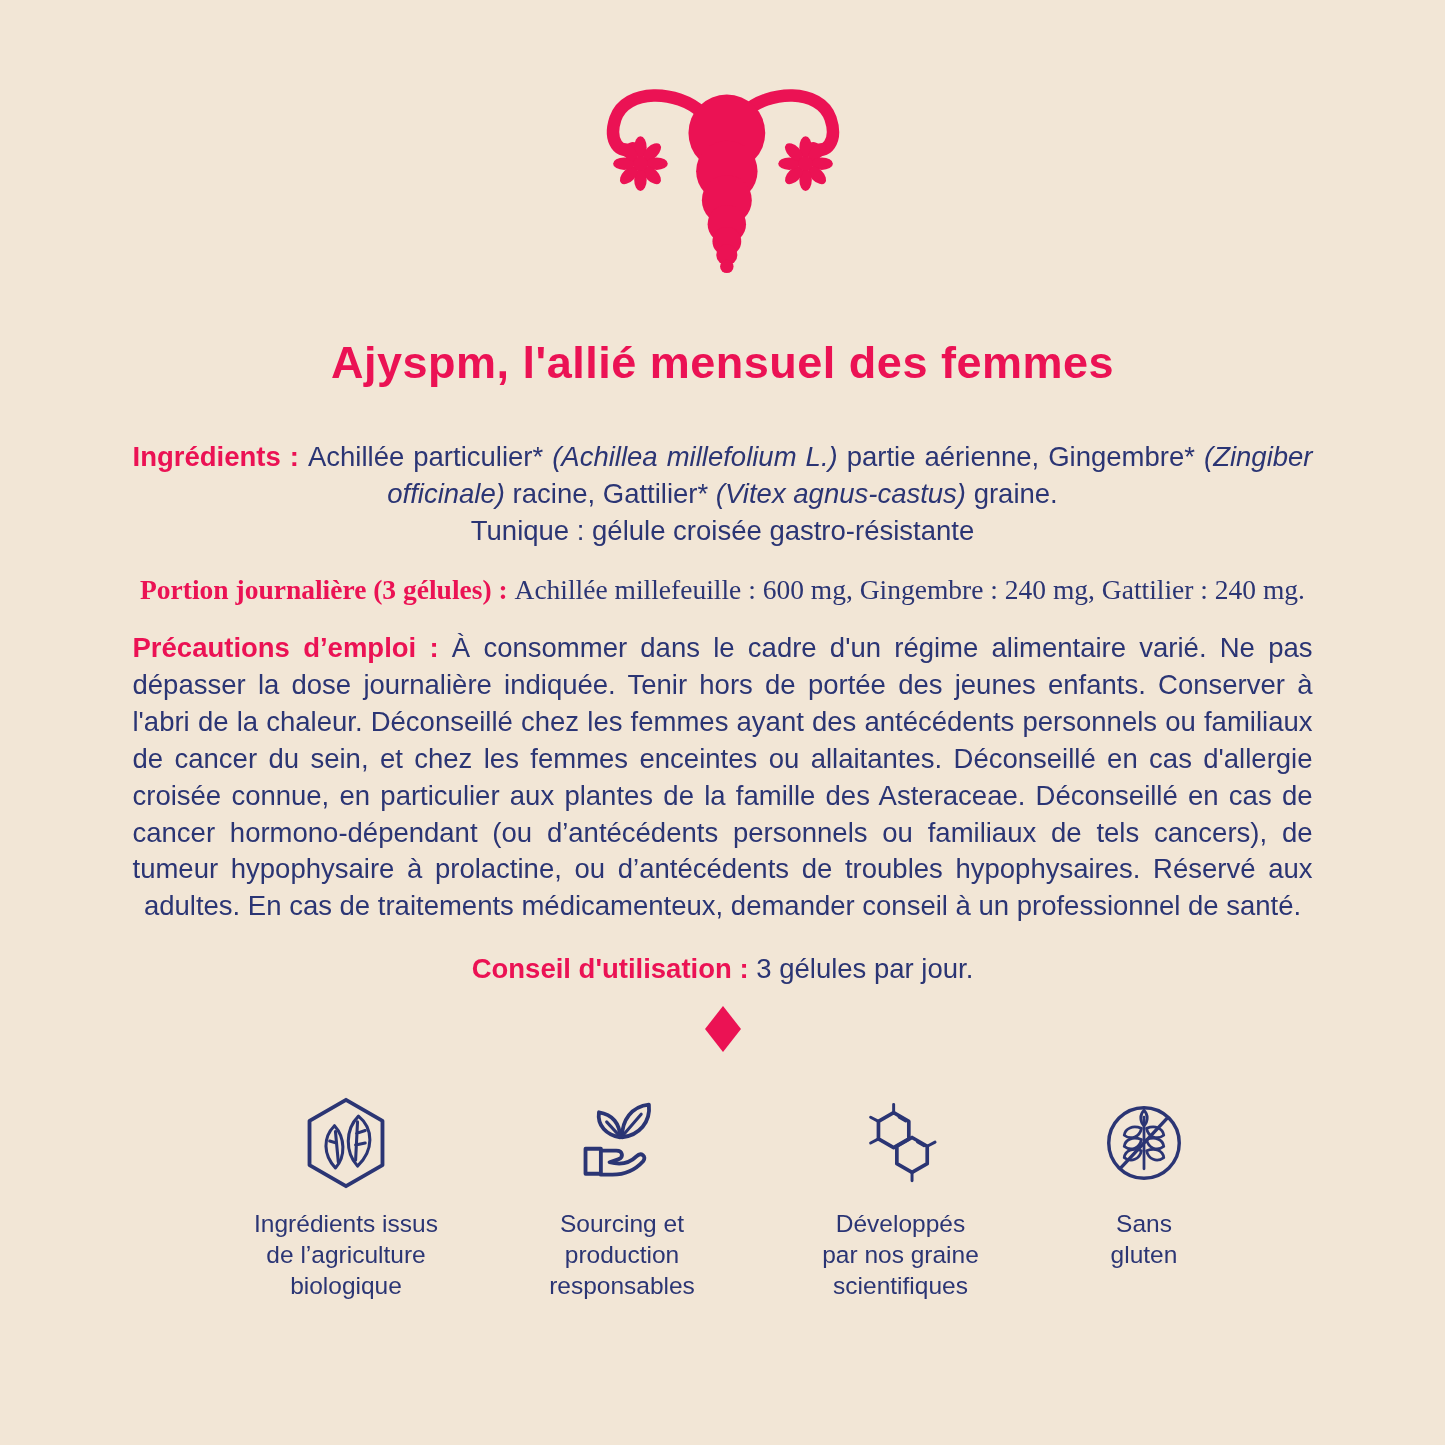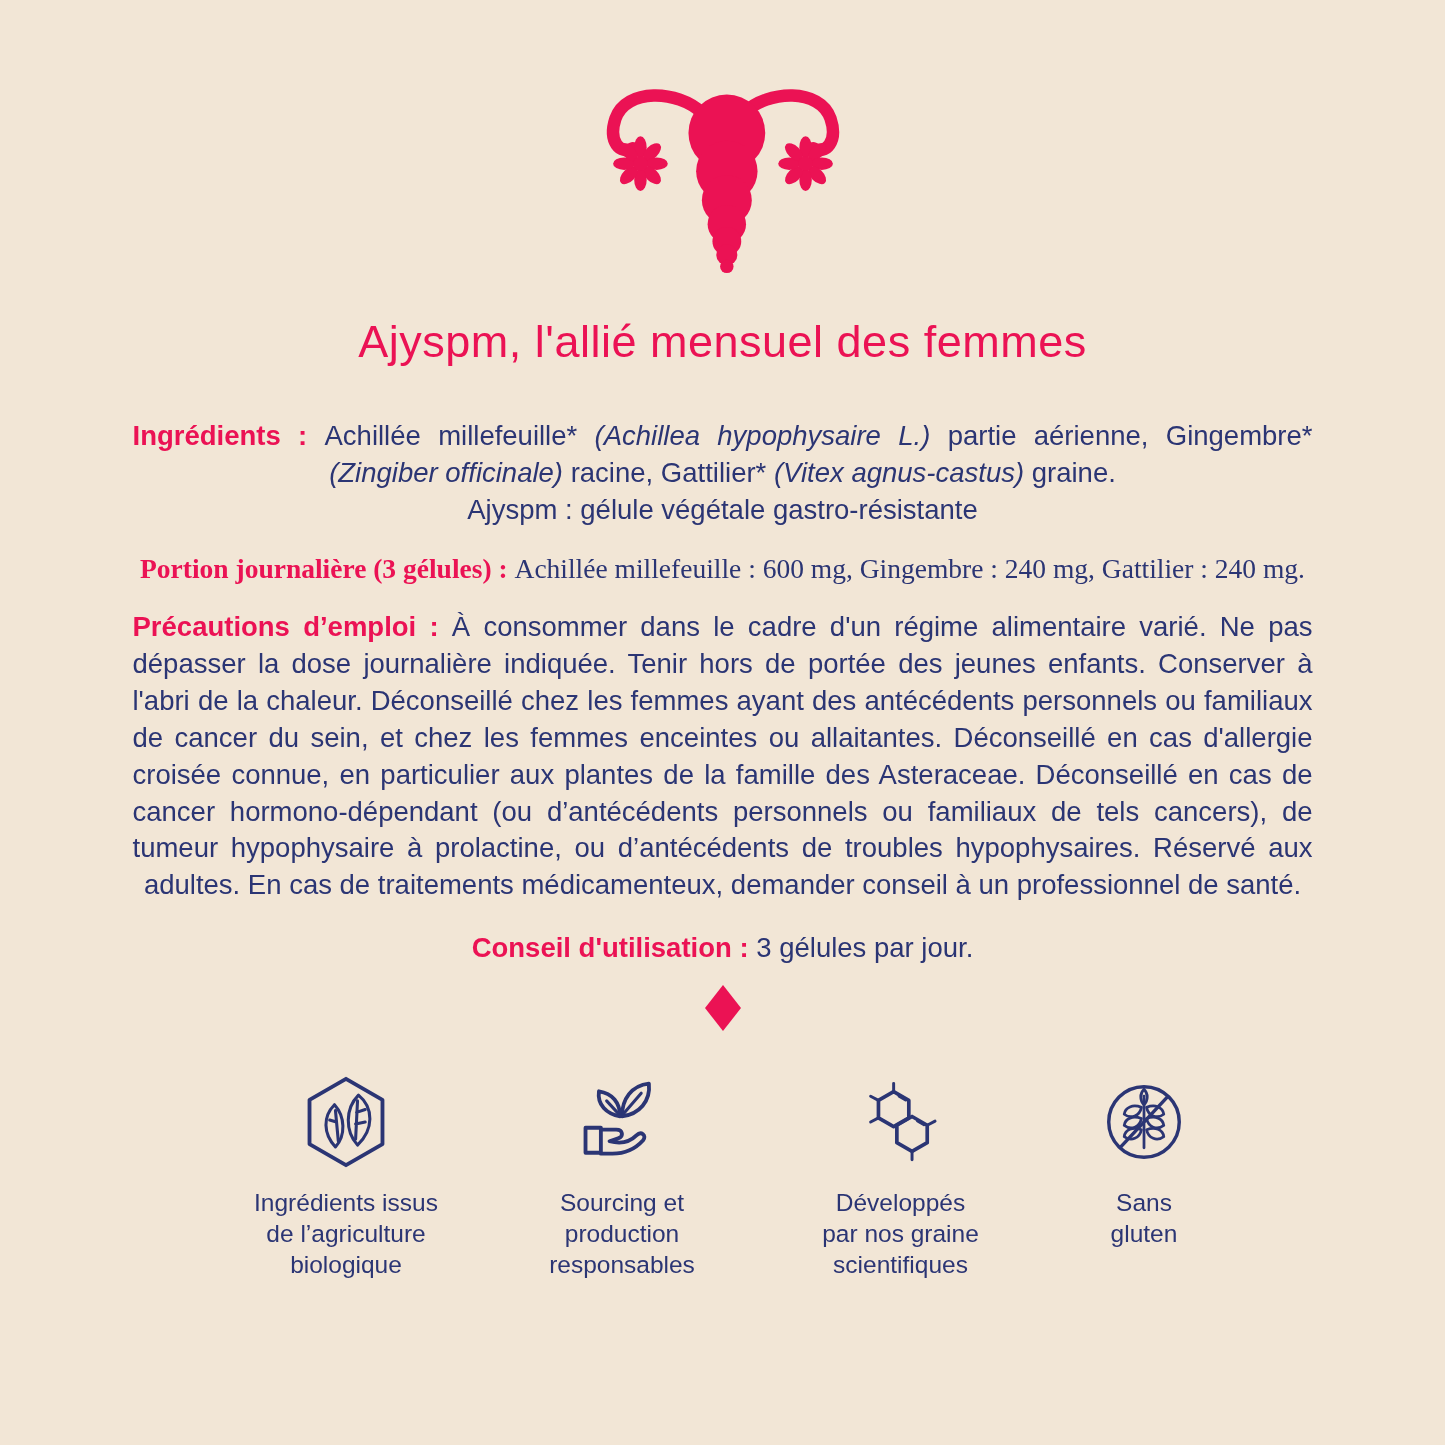--- a/index.html
+++ b/index.html
@@ -6,25 +6,25 @@
   body{
     width:1445px;height:1445px;
     background:#F2E6D6;
     font-family:"Liberation Sans",sans-serif;
     color:#2B3574;
     overflow:hidden;
   }
   .sheet{width:1180px;margin:0 auto;}
   .logo{display:block;margin:84px auto 0;}
   .title{
-    margin:40px 0 0;
+    margin:61px 0 0;
     text-align:center;
     color:#EB1254;
     font-size:45px;
-    font-weight:normal;
+    font-weight:bold;
     letter-spacing:.5px;
   }
   .para{font-size:27.5px;line-height:1.34;margin:0;}
   .justify{text-align:justify;text-align-last:center;}
   .center{text-align:center;}
   .lbl{color:#EB1254;font-weight:bold;margin-top:8px;}
   .it{font-style:italic;}
   .sec-ingredients{margin-top:50px;}
   .sec-portion{margin-top:22px;font-family:Liberation Serif, serif;}
   .sec-precautions{margin-top:22px;}
@@ -71,22 +71,22 @@
     <circle class="fill-pink" cx="129" cy="121" r="26"></circle>
     <circle class="fill-pink" cx="129" cy="146" r="20"></circle>
     <circle class="fill-pink" cx="129" cy="164" r="15"></circle>
     <circle class="fill-pink" cx="129" cy="178" r="11"></circle>
     <circle class="fill-pink" cx="129" cy="190" r="7"></circle>
   </svg>
 
   <h1 class="title">Ajyspm, l'allié mensuel des femmes</h1>
 
   <section class="sec-ingredients">
-    <p class="para justify"><span class="lbl">Ingrédients : </span><span>Achillée millefeuille* </span><span class="it">(Achillea hypophysaire L.)</span><span> partie aérienne, Gingembre* </span><span class="it">(Zingiber officinale)</span><span> racine, Gattilier* </span><span class="it">(Vitex agnus-castus)</span><span> graine.</span></p>
-    <p class="para center">Ajyspm : gélule végétale gastro-résistante</p>
+    <p class="para justify"><span class="lbl">Ingrédients : </span><span>Achillée particulier* </span><span class="it">(Achillea millefolium L.)</span><span> partie aérienne, Gingembre* </span><span class="it">(Zingiber officinale)</span><span> racine, Gattilier* </span><span class="it">(Vitex agnus-castus)</span><span> graine.</span></p>
+    <p class="para center">Tunique : gélule croisée gastro-résistante</p>
   </section>
 
   <section class="sec-portion">
     <p class="para justify"><span class="lbl">Portion journalière (3 gélules) : </span><span>Achillée millefeuille : 600 mg, Gingembre : 240 mg, Gattilier : 240 mg.</span></p>
   </section>
 
   <section class="sec-precautions">
     <p class="para justify"><span class="lbl">Précautions d’emploi : </span><span>À consommer dans le cadre d'un régime alimentaire varié. Ne pas dépasser la dose journalière indiquée. Tenir hors de portée des jeunes enfants. Conserver à l'abri de la chaleur. Déconseillé chez les femmes ayant des antécédents personnels ou familiaux de cancer du sein, et chez les femmes enceintes ou allaitantes. Déconseillé en cas d'allergie croisée connue, en particulier aux plantes de la famille des Asteraceae. Déconseillé en cas de cancer hormono-dépendant (ou d’antécédents personnels ou familiaux de tels cancers), de tumeur hypophysaire à prolactine, ou d’antécédents de troubles hypophysaires. Réservé aux adultes. En cas de traitements médicamenteux, demander conseil à un professionnel de santé.</span></p>
   </section>
 

